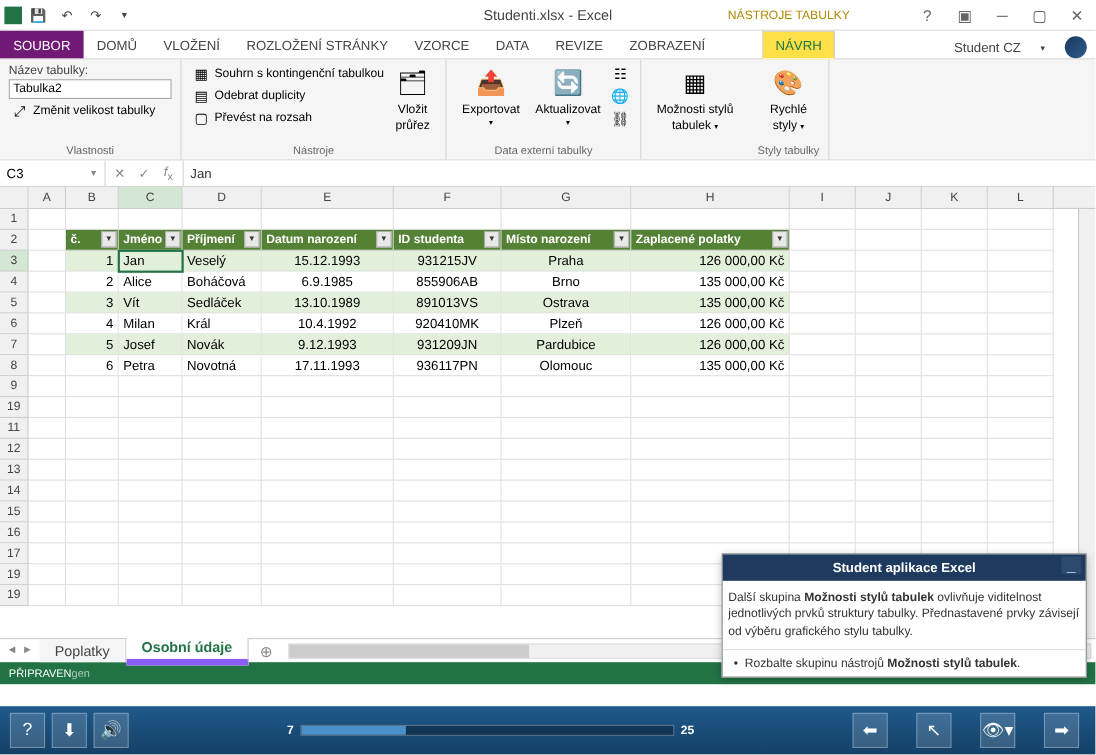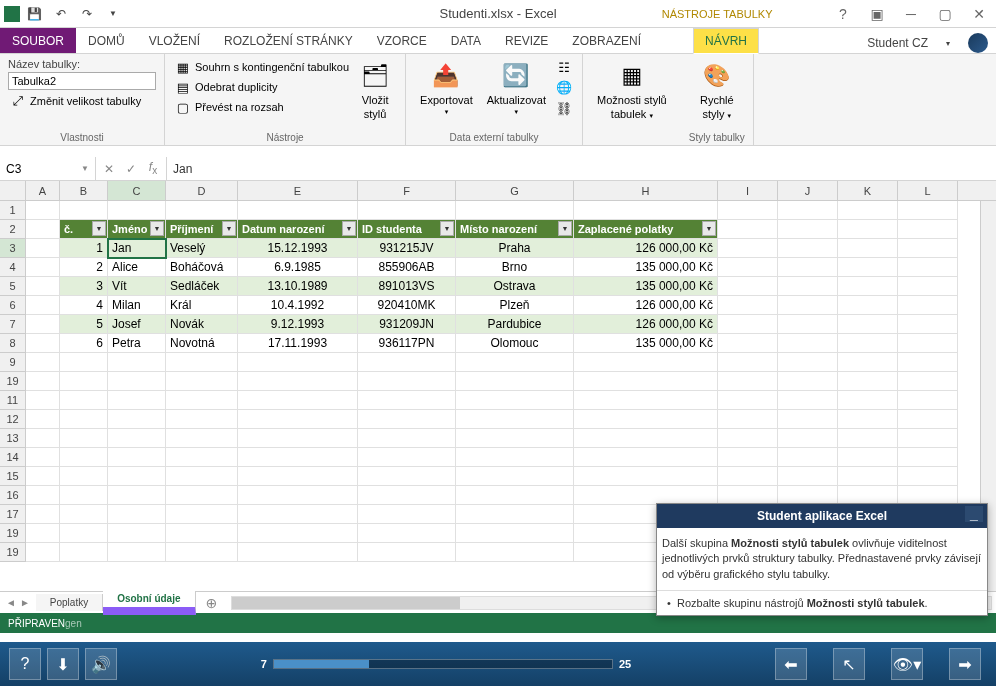--- a/index.html
+++ b/index.html
@@ -31,21 +31,21 @@
 .rg-content { display: flex; flex-direction: column; gap: 2px; font-size: 11px; }
 .rg-content-row { display: flex; align-items: center; gap: 4px; cursor: pointer; padding: 1px 2px; }
 .table-name-label { font-size: 11px; color: #444; }
 .table-name-input { width: 148px; height: 18px; border: 1px solid #aaa; padding: 0 3px; font-size: 11px; background: #fff; }
 .rg-big-btn { display: flex; flex-direction: column; align-items: center; justify-content: center; padding: 2px 6px; cursor: pointer; text-align: center; font-size: 11px; gap: 2px; }
 .rg-icon-lg { width: 32px; height: 32px; display: flex; align-items: center; justify-content: center; font-size: 22px; }
 .rg-icon-sm { width: 16px; height: 16px; display: inline-flex; align-items: center; justify-content: center; font-size: 13px; }
 .rg-horiz { display: flex; gap: 2px; }
 
 
-.formula-bar { height: 24px; border-bottom: 1px solid #d4d4d4; display: flex; align-items: stretch; background: #fff; margin-top: 11px; }
+.formula-bar { height: 24px; border-bottom: 1px solid #d4d4d4; display: flex; align-items: stretch; background: #fff; }
 .name-box { width: 96px; border-right: 1px solid #d4d4d4; display: flex; align-items: center; padding: 0 6px; font-size: 12px; }
 .name-box-dd { margin-left: auto; color: #888; font-size: 8px; }
 .fb-btns { display: flex; align-items: center; border-right: 1px solid #d4d4d4; padding: 0 4px; gap: 4px; color: #888; }
 .fb-btn { width: 18px; text-align: center; cursor: pointer; }
 .fb-input { flex: 1; display: flex; align-items: center; padding: 0 6px; font-size: 12px; color: #333; }
 
 
 .grid-area { position: relative; height: 410px; overflow: hidden; background: #fff; }
 .col-headers { display: flex; height: 20px; background: #f0f0f0; border-bottom: 1px solid #ccc; }
 .corner { width: 26px; border-right: 1px solid #ccc; background: #f0f0f0; }
@@ -65,22 +65,22 @@
 .th-dd { position: absolute; right: 1px; top: 1px; width: 14px; height: 15px; background: #e8e8e8; border: 1px solid #aaa; display: flex; align-items: center; justify-content: center; font-size: 7px; color: #333; cursor: pointer; }
 .td-odd { background: #e2efda; }
 .td-even { background: #fff; }
 
 .vscroll { position: absolute; right: 0; top: 20px; bottom: 0; width: 16px; background: #f0f0f0; border-left: 1px solid #ccc; }
 
 
 .sheet-bar { height: 22px; background: #fff; border-top: 1px solid #ccc; display: flex; align-items: center; }
 .sheet-nav { display: flex; padding: 0 6px; gap: 4px; color: #888; }
 .sheet-nav-btn { cursor: pointer; font-size: 10px; }
-.sheet-tab { padding: 3px 14px; font-size: 10px; border-right: 1px solid #ccc; cursor: pointer; background: #f5f5f5; color: #444; }
-.sheet-tab.active { background: #fff; border-bottom: 8px solid #8b5cf6; font-weight: bold; color: #217346; }
+.sheet-tab { padding: 3px 14px; font-size: 13px; border-right: 1px solid #ccc; cursor: pointer; background: #f5f5f5; color: #444; }
+.sheet-tab.active { background: #fff; border-bottom: 6px solid #8b5cf6; font-weight: bold; color: #217346; }
 .sheet-add { padding: 0 10px; color: #888; cursor: pointer; font-size: 14px; }
 .hscroll { flex: 1; margin: 0 4px; height: 14px; background: #f0f0f0; border: 1px solid #ddd; position: relative; }
 .hscroll-thumb { position: absolute; left: 0; top: 0; width: 30%; height: 100%; background: #ccc; }
 
 
 .status-bar { height: 20px; background: #217346; color: #fff; display: flex; align-items: center; padding: 0 8px; font-size: 10px; }
 
 
 .tooltip-popup { position: absolute; right: 8px; bottom: 70px; width: 332px; background: #fff; border: 1px solid #888; box-shadow: 0 2px 8px rgba(0,0,0,.3); z-index: 50; }
 .tooltip-header { background: #1f3a5f; color: #fff; padding: 5px 8px; font-size: 12px; font-weight: bold; display: flex; justify-content: center; position: relative; }
@@ -167,21 +167,21 @@
           <span>Odebrat duplicity</span>
         </div>
         <div class="rg-content-row">
           <span class="rg-icon-sm">▢</span>
           <span>Převést na rozsah</span>
         </div>
       </div>
       <div class="rg-big-btn">
         <div class="rg-icon-lg">🗂</div>
         <span>Vložit</span>
-        <span>stylů</span>
+        <span>průřez</span>
       </div>
     </div>
     <div class="ribbon-group-label">Nástroje</div>
   </div>
 
   <div class="ribbon-group">
     <div class="rg-horiz">
       <div class="rg-big-btn">
         <div class="rg-icon-lg">📤</div>
         <span>Exportovat</span>

